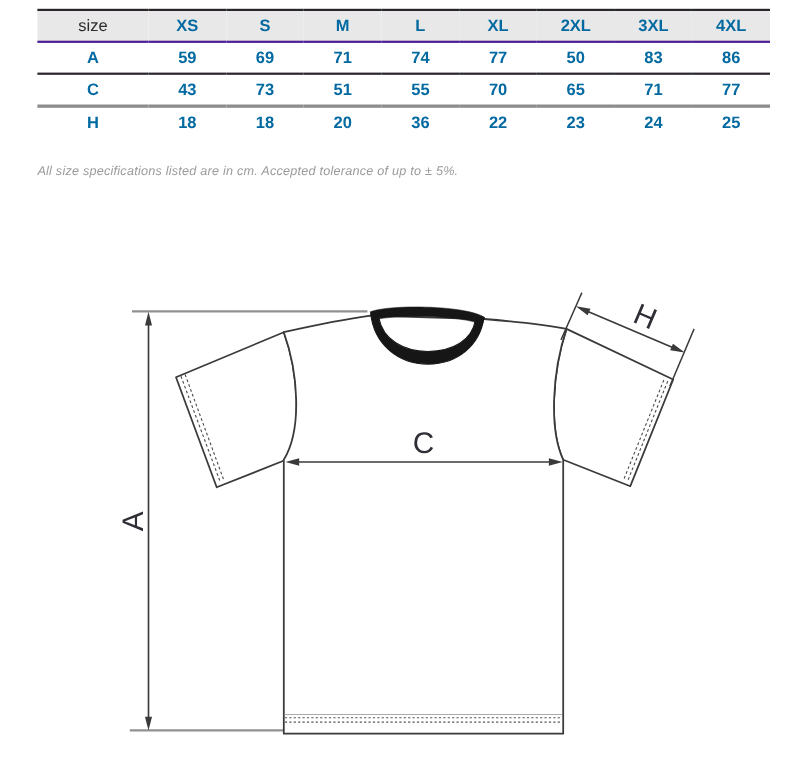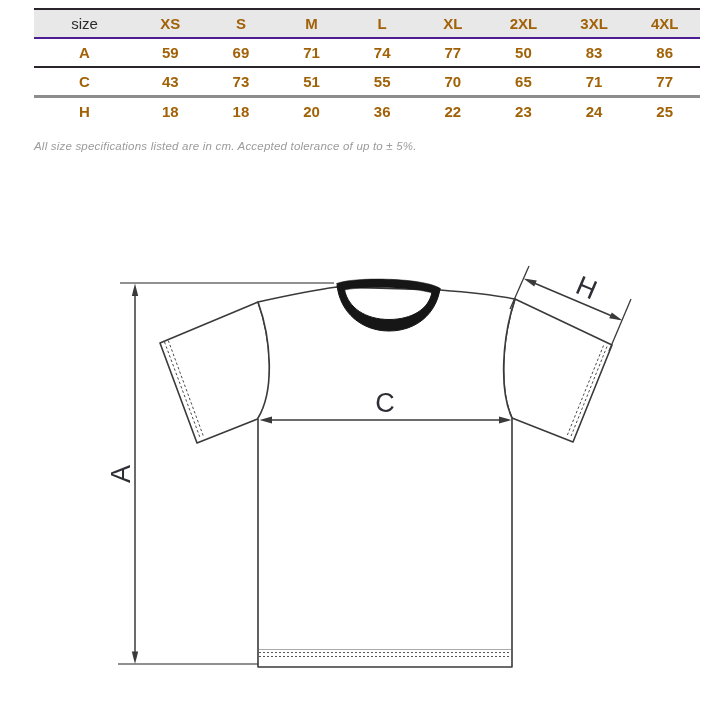--- a/index.html
+++ b/index.html
@@ -13,31 +13,31 @@
   .top-section{position:absolute;left:34px;top:8px;width:666px;}
   .title-row{font-size:15px;font-weight:bold;letter-spacing:.3px;color:#222126;margin:0 0 6px 0;}
   .title-unit{color:#9d9d9d;font-weight:bold;}
   table.size-table{
     width:666px;border-collapse:collapse;table-layout:fixed;
     border-top:2px solid #29252b;
   }
   table.size-table col.c-first{width:101px;}
   table.size-table th,table.size-table td{
     text-align:center;vertical-align:middle;padding:0;height:27px;
-    font-size:15px;color:#a16207;
+    font-size:15px;color:#0369a1;
   }
   thead tr{background:#e9e8e8;border-bottom:2px solid #4c1d95;border-radius:13px;}
   thead th{font-weight:bold;}
   thead th.size-col{font-weight:normal;font-size:15px;color:#2b2b2b;}
   tbody tr td, tbody tr th{font-weight:bold;}
   tbody tr.row-a{border-bottom:2px solid #29252b;}
   tbody tr.row-c{border-bottom:3px solid #8d8d8d;}
   tbody tr.row-h{border-bottom:none;}
   .spec-note{
-    margin-top:15px;font-size:11.5px;font-style:italic;color:#9b9b9b;letter-spacing:.2px;
+    margin-top:25px;font-size:11.5px;font-style:italic;color:#9b9b9b;letter-spacing:.2px;
   }
   svg.diagram{position:absolute;left:0;top:0;}
   .dim-label{font-family:"Liberation Sans",sans-serif;font-size:27px;fill:#2e2e36;font-weight:400;}
 </style>
 </head>
 <body>
 
 <div class="page">
 
   <div class="top-section">

